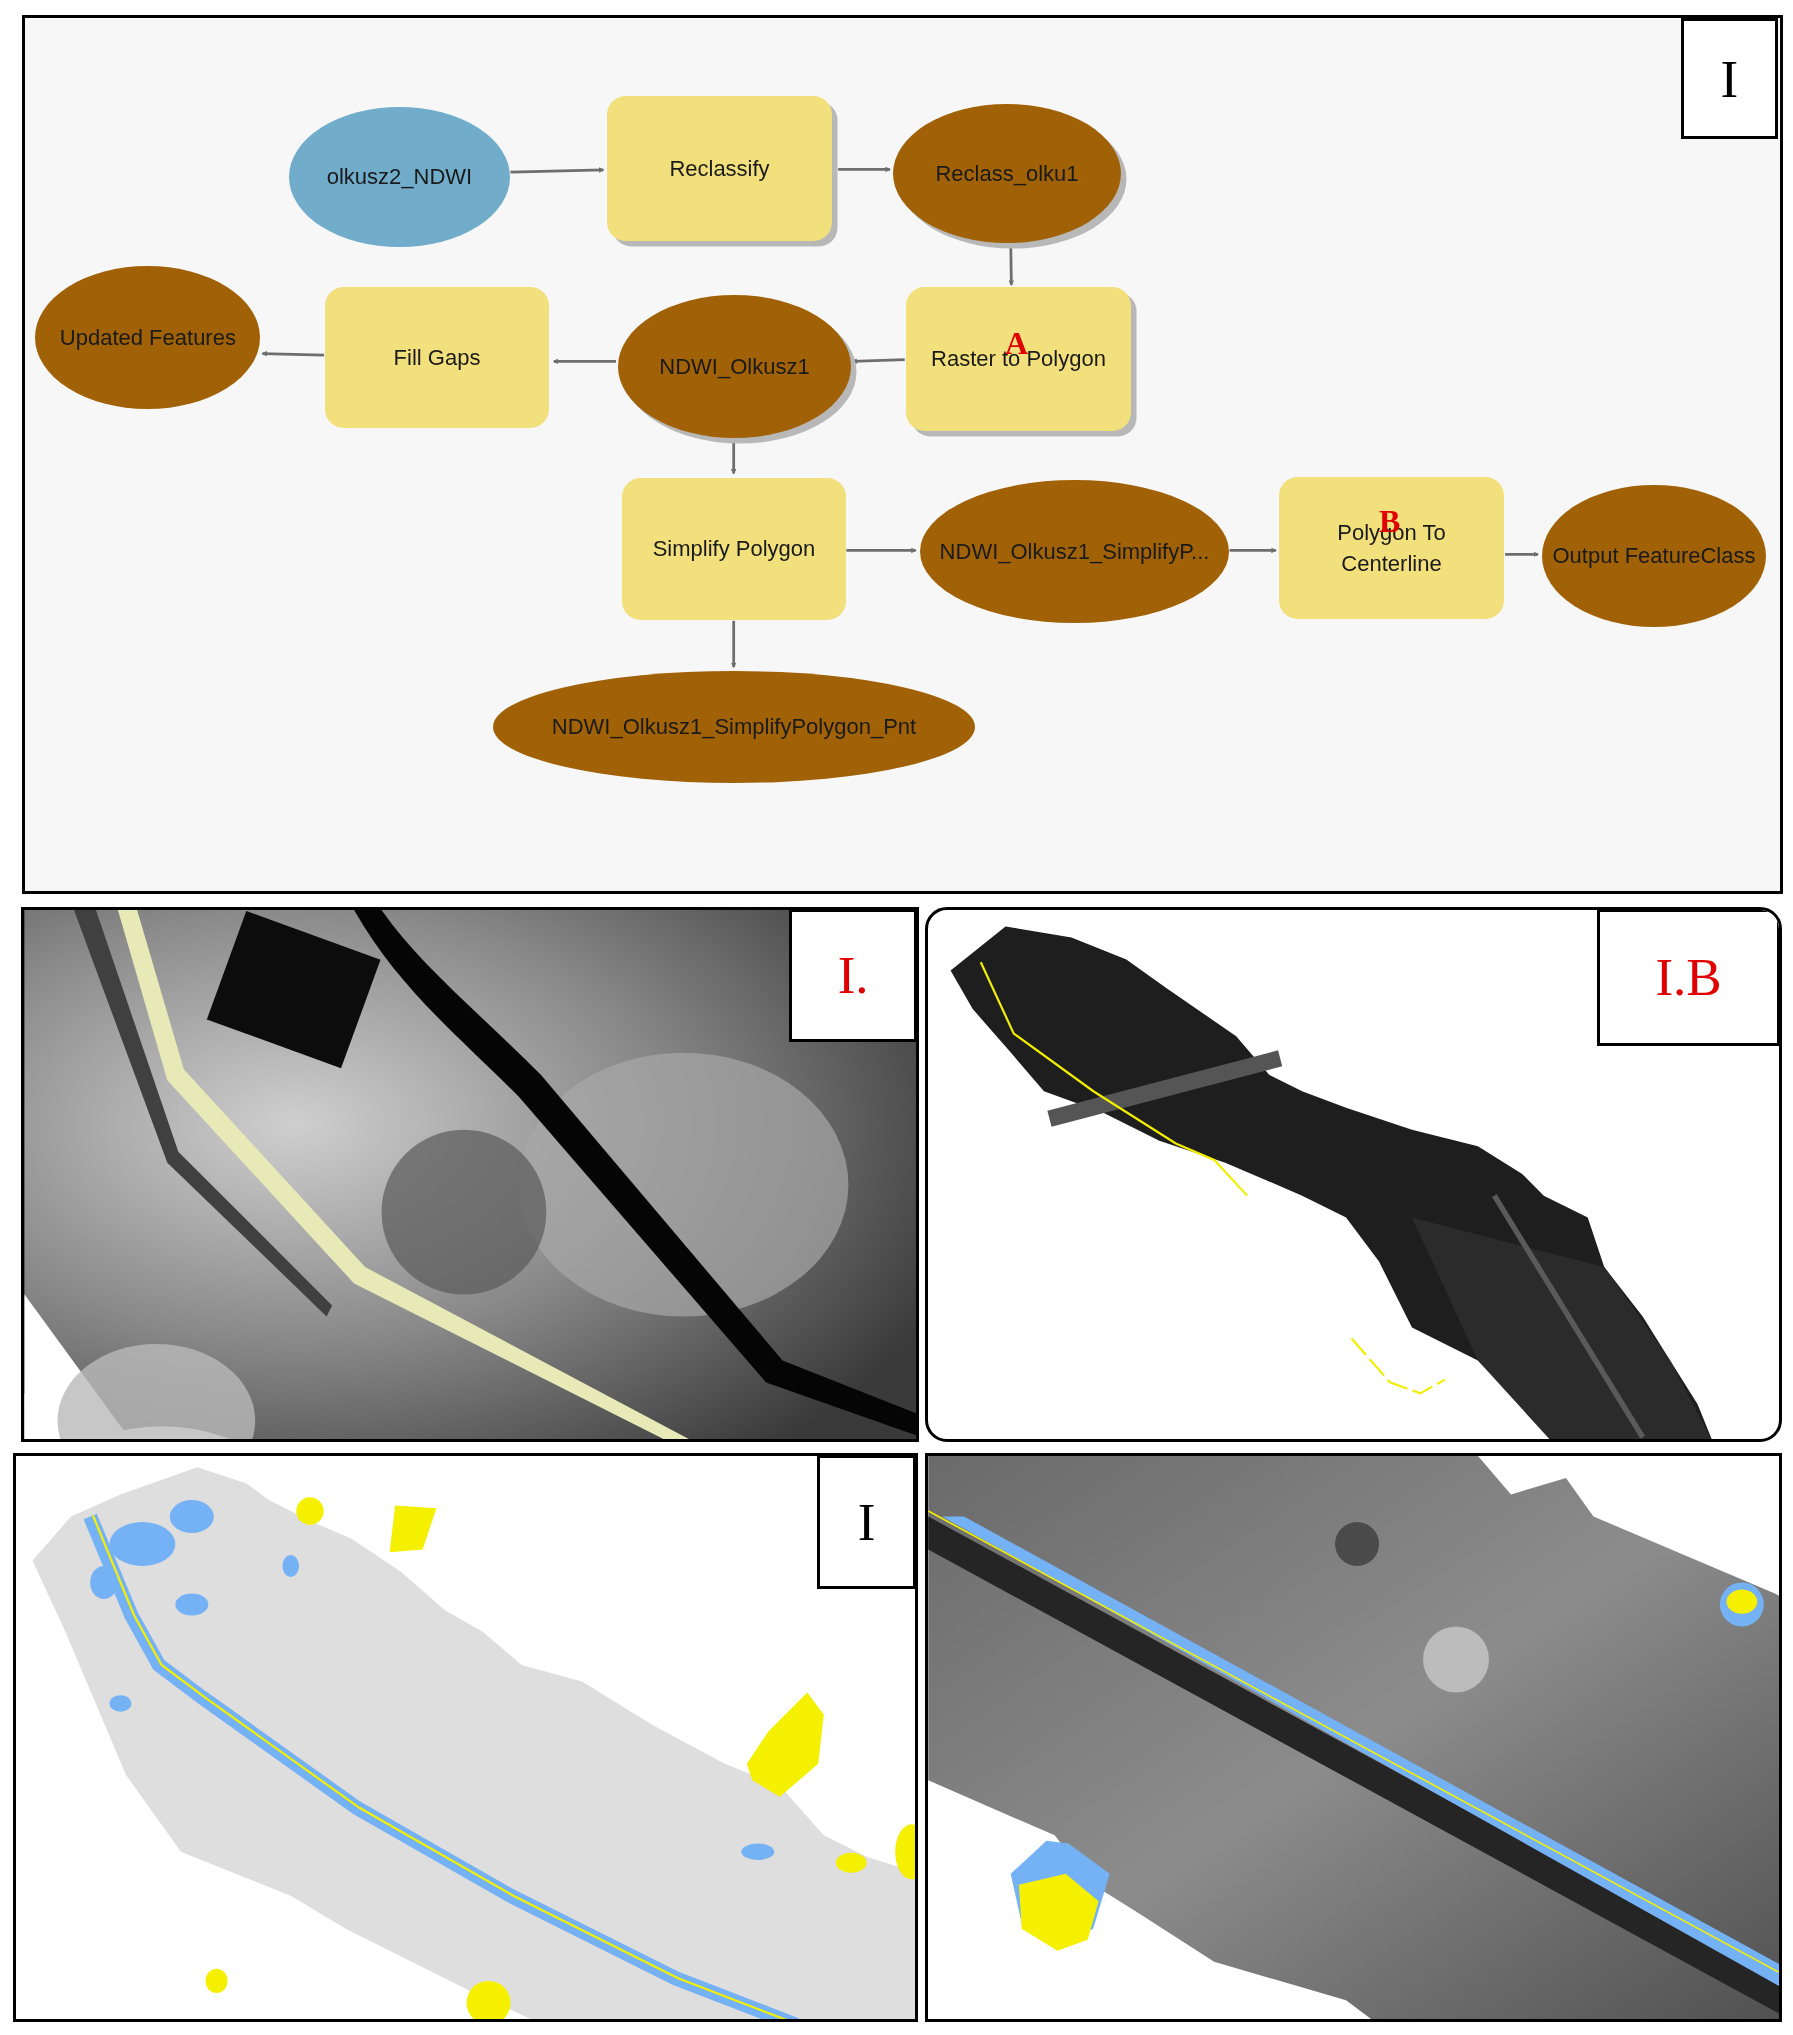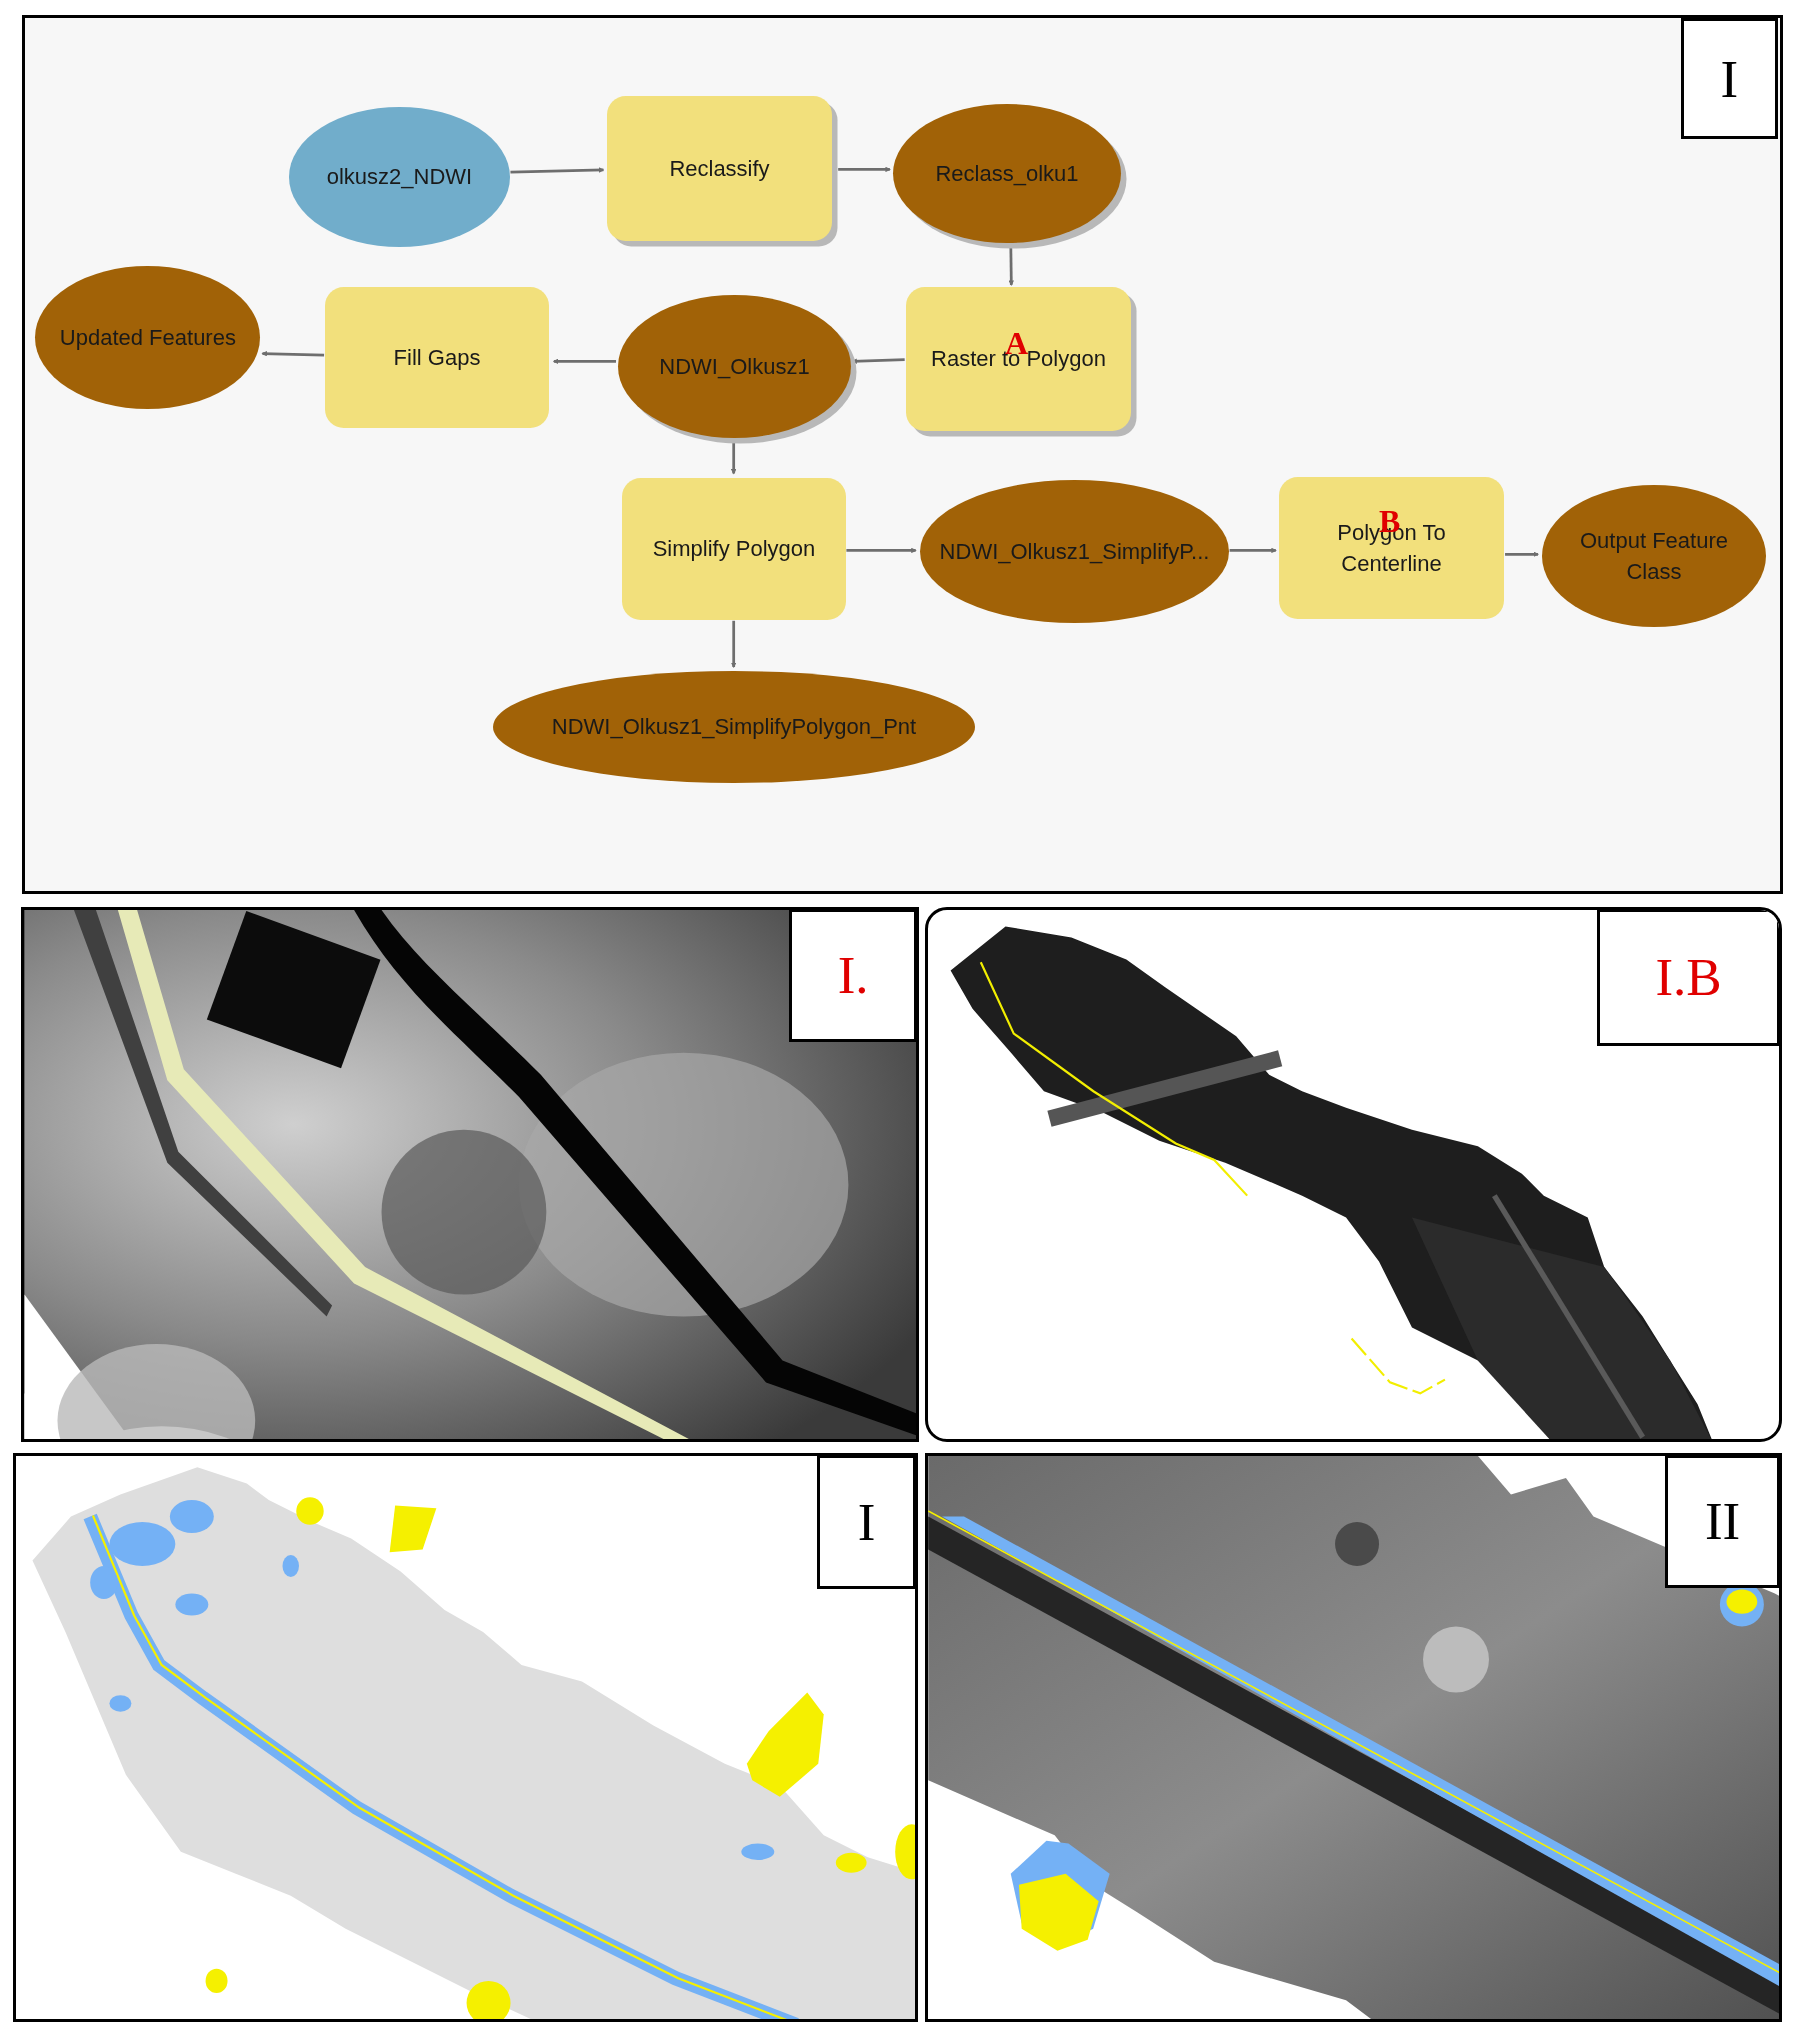--- a/index.html
+++ b/index.html
@@ -73,21 +73,21 @@
     <span>Simplify Polygon</span>
   </div>
   <div class="node ellipse green" style="left:895px;top:462px;width:309px;height:143px;">
     <span>NDWI_Olkusz1_SimplifyP...</span>
   </div>
   <div class="node rect" style="left:1254px;top:459px;width:225px;height:142px;flex-direction:column;">
     <span>Polygon To</span>
     <span>Centerline</span>
     <span class="marker" style="left:100px;top:21px;">B</span>
   </div>
-  <div class="node ellipse green" style="left:1517px;top:467px;width:224px;height:142px;flex-direction:column;">
+  <div class="node ellipse green" style="left:1517px;top:467px;width:224px;height:142px;flex-direction:row;">
     <span>Output Feature</span>
     <span>Class</span>
   </div>
   <div class="node ellipse green" style="left:468px;top:653px;width:482px;height:112px;">
     <span>NDWI_Olkusz1_SimplifyPolygon_Pnt</span>
   </div>
 
   <div class="label-box" style="right:2.2px;top:0;width:97px;height:121px;font-size:53px;">
     <span>I</span>
   </div>
@@ -175,17 +175,14 @@
     <path d="M0,170 L1558,1020 L1558,960 L0,110 Z" fill="#252525"></path>
     <ellipse cx="960" cy="370" rx="60" ry="60" fill="#bcbcbc"></ellipse>
     <ellipse cx="780" cy="160" rx="40" ry="40" fill="#4a4a4a"></ellipse>
     <polygon points="25,110 65,110 1558,930 1558,970" fill="#74b1f5"></polygon>
     <line x1="0" y1="100" x2="1558" y2="945" stroke="#f5f000" stroke-width="3"></line>
     <path d="M215,700 L255,705 L330,760 L300,860 L240,890 L170,850 L150,760 Z" fill="#74b1f5"></path>
     <path d="M165,780 L250,760 L310,810 L290,880 L235,900 L170,860 Z" fill="#f5f000"></path>
     <ellipse cx="1480" cy="270" rx="40" ry="40" fill="#74b1f5"></ellipse>
     <ellipse cx="1480" cy="265" rx="28" ry="22" fill="#f5f000"></ellipse>
   </svg>
-  <div class="label-box" style="right:-1.1px;top:-1.1px;width:115px;height:133px;font-size:53px;color:#000;">
-    <span>II</span>
-  </div>
 </div>
 
 
 </body></html>

